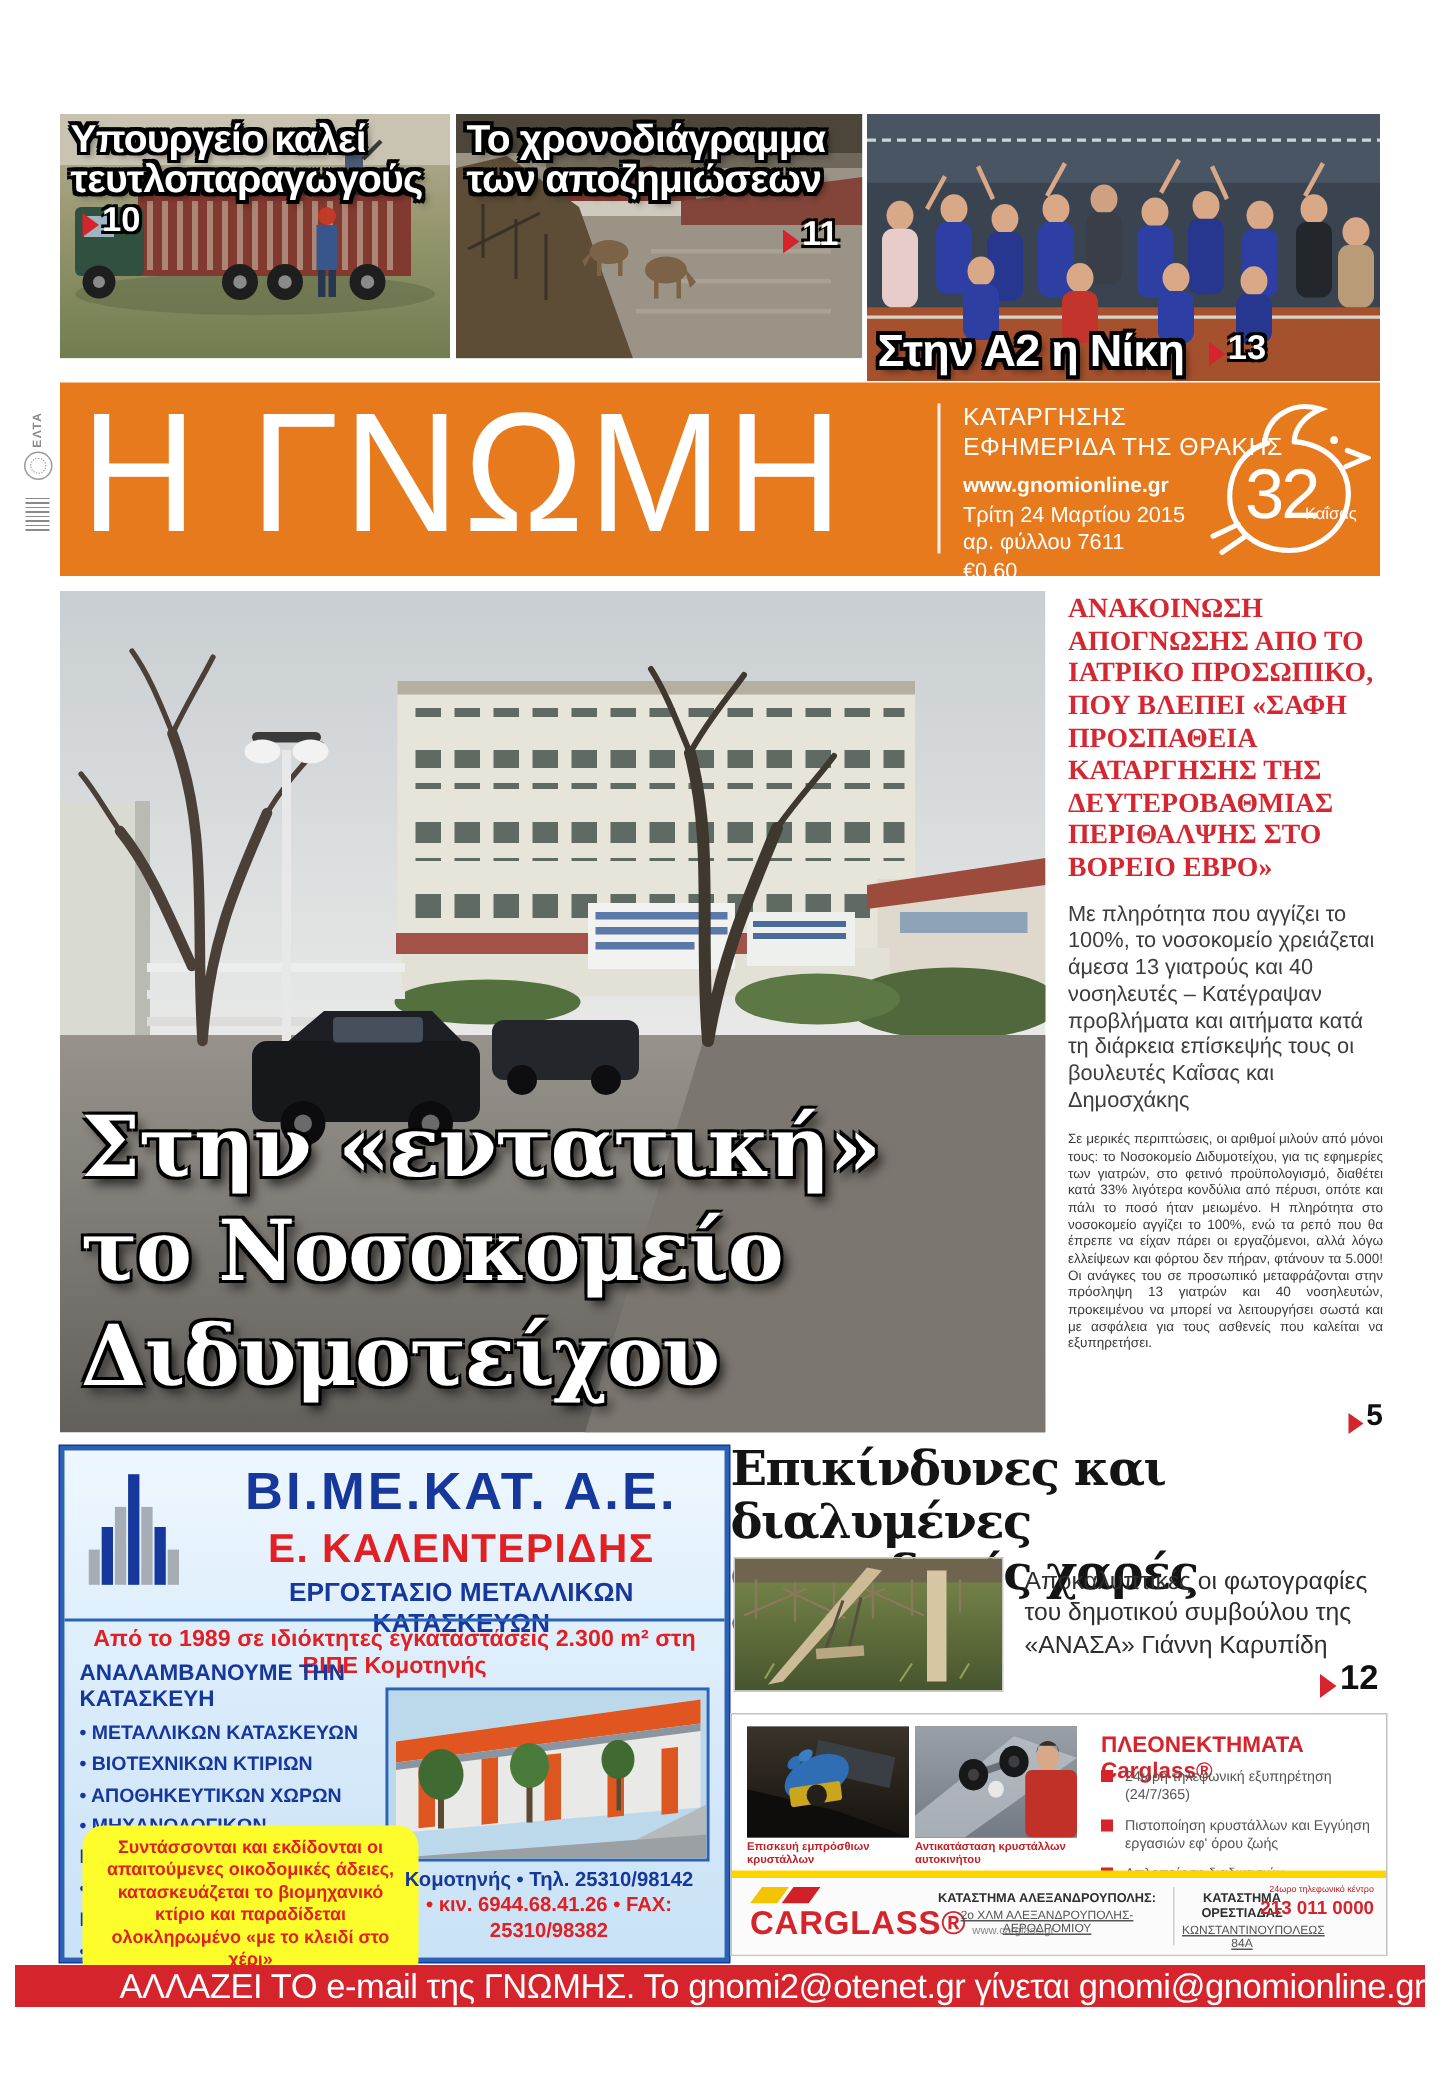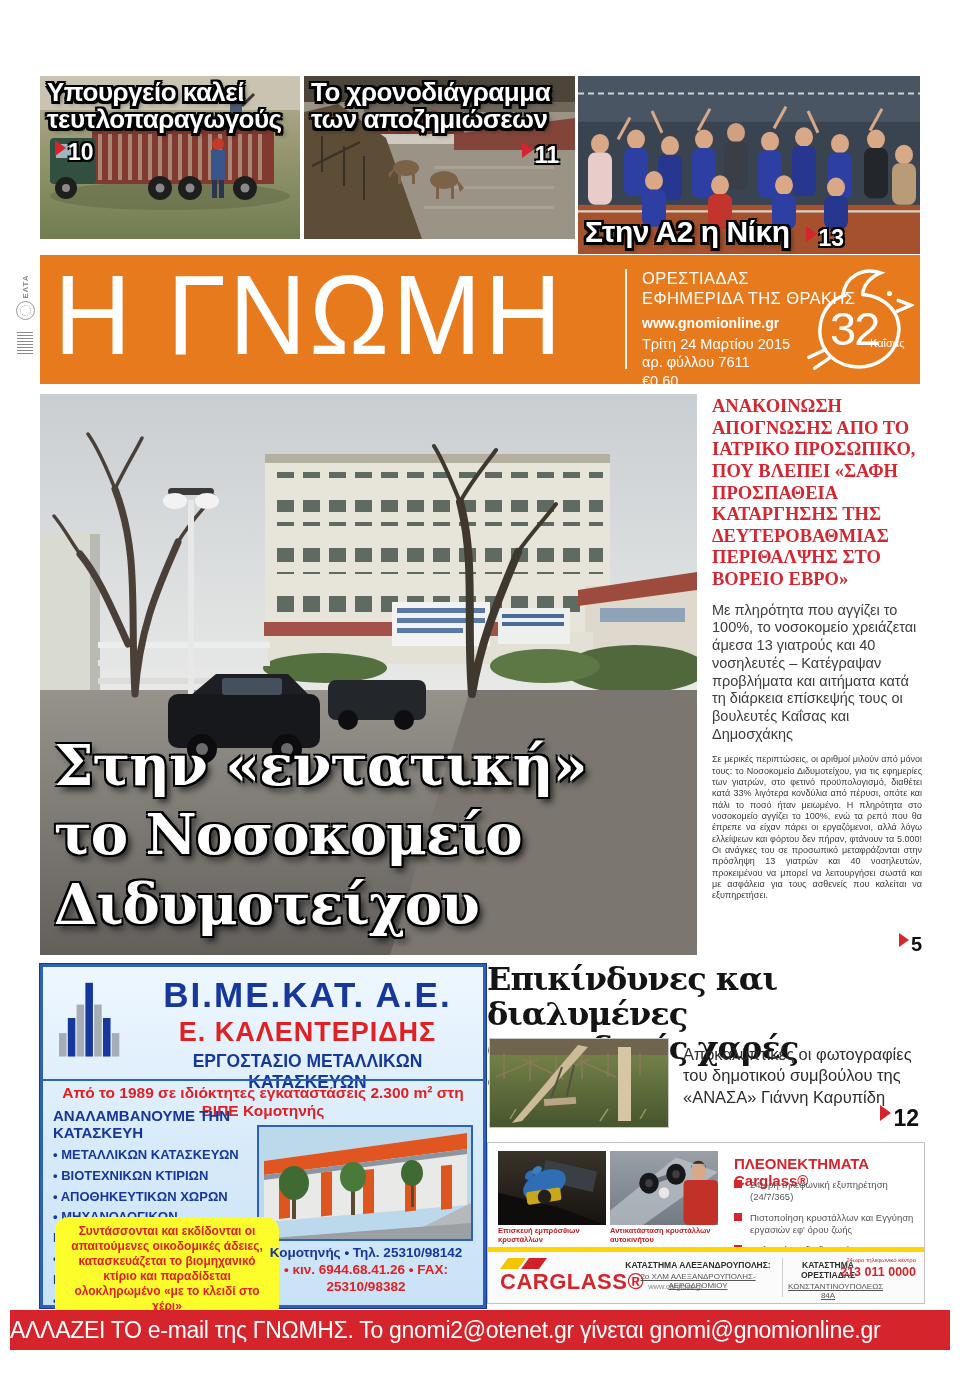--- a/index.html
+++ b/index.html
@@ -16,21 +16,21 @@
   .barcode{width:16px;height:24px;background:repeating-linear-gradient(0deg,#8a8a8a 0 1px,transparent 1px 3px);}
 
   
   .teaser{overflow:hidden;}
   .teaser svg{position:absolute;inset:0;width:100%;height:100%;}
   .tz{color:#fff;font-weight:bold;letter-spacing:-0.5px;
       text-shadow:-2.5px -2.5px 0 #000,2.5px -2.5px 0 #000,-2.5px 2.5px 0 #000,2.5px 2.5px 0 #000,
                   -2.5px 0 0 #000,2.5px 0 0 #000,0 -2.5px 0 #000,0 2.5px 0 #000,3px 3px 5px rgba(0,0,0,.55);}
   .teaser-title{position:absolute;top:3px;left:7px;right:4px;font-size:26px;line-height:1.05;}
   .teaser-title.bottom{top:auto;bottom:4px;font-size:30px;}
-  .marker{display:inline-flex;align-items:flex-start;vertical-align:baseline;margin-left:8px;}
+  .marker{display:inline-flex;align-items:flex-end;vertical-align:baseline;margin-left:8px;}
   .tri{display:inline-block;width:0;height:0;border-top:8px solid transparent;border-bottom:8px solid transparent;
        border-left:11px solid #d5242c;margin-right:2px;}
   .marker b{font-size:23px;font-weight:900;letter-spacing:0;}
   .marker.light b{color:#fff;text-shadow:-2px -2px 0 #000,2px -2px 0 #000,-2px 2px 0 #000,2px 2px 0 #000;}
   .marker.dark b{color:#101010;text-shadow:none;}
   .t2marker{position:absolute;right:16px;top:66px;}
 
   
   .masthead{left:40px;top:255px;width:880px;height:129px;background:#e87a1e;color:#fff;}
   .mast-title{position:absolute;left:14px;top:-4px;font-size:107px;line-height:129px;letter-spacing:3px;
@@ -109,22 +109,22 @@
   .cg-store .s-label{display:block;font-size:8.5px;font-weight:bold;color:#2e2e2e;}
   .cg-store .s-addr{display:block;font-size:8px;color:#555;margin-top:2px;text-decoration:underline;}
   .cg-store.st1{left:130px;width:160px;}
   .cg-store.st2{left:300px;width:80px;}
   .cg-vline{position:absolute;left:294px;top:6px;bottom:6px;width:1px;background:#cfcfcf;}
   .cg-phone{position:absolute;right:8px;top:5px;width:78px;text-align:right;}
   .cg-phone-label{display:block;font-size:6px;color:#c22027;}
   .cg-phone-num{display:block;font-size:12.5px;font-weight:900;color:#d5242c;margin-top:2px;}
 
   
-  .bottom-bar{left:10px;right:10px;top:1310px;height:40px;background:#d5242c;color:#fff;
-              display:flex;align-items:center;justify-content:flex-start;font-size:23px;letter-spacing:-0.3px;}
+  .bottom-bar{left:10px;right:10px;top:1310px;height:28px;background:#d5242c;color:#fff;
+              display:flex;align-items:center;justify-content:flex-end;font-size:23px;letter-spacing:-0.3px;}
 </style>
 </head>
 <body>
 
 <div class="page">
 
   <div class="abs side-strip">
     <span class="elta-label">ΕΛΤΑ</span>
     <span class="stamp"></span>
     <span class="barcode"></span>
@@ -284,21 +284,21 @@
           <i class="tri"></i>
           <b>13</b>
         </span>
     </div>
   </div>
 
   <div class="abs masthead">
     <div class="mast-title">Η ΓΝΩΜΗ</div>
     <div class="mast-info">
       <div class="mast-sub">
-        <span>ΟΡΕΣΤΙΑΔΑΣ</span><br>
+        <span>ΚΑΤΑΡΓΗΣΗΣ</span><br>
         <span>ΕΦΗΜΕΡΙΔΑ ΤΗΣ ΘΡΑΚΗΣ</span>
       </div>
       <div class="mast-web">www.gnomionline.gr</div>
       <div class="mast-date">Τρίτη 24 Μαρτίου 2015</div>
       <div class="mast-issue">αρ. φύλλου 7611</div>
       <div class="mast-price">€0.60</div>
     </div>
     <div class="dove">
       <svg viewBox="0 0 120 120" width="118" height="118">
         <g stroke="#fff" stroke-width="3.5" fill="none" stroke-linecap="round">

